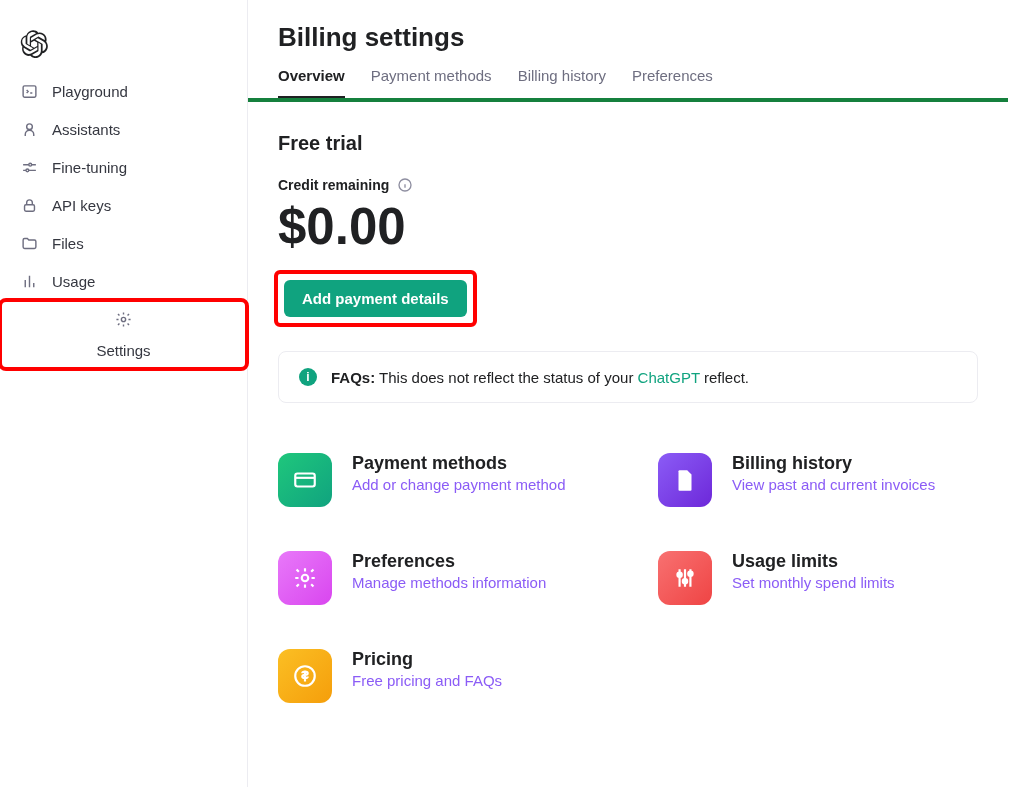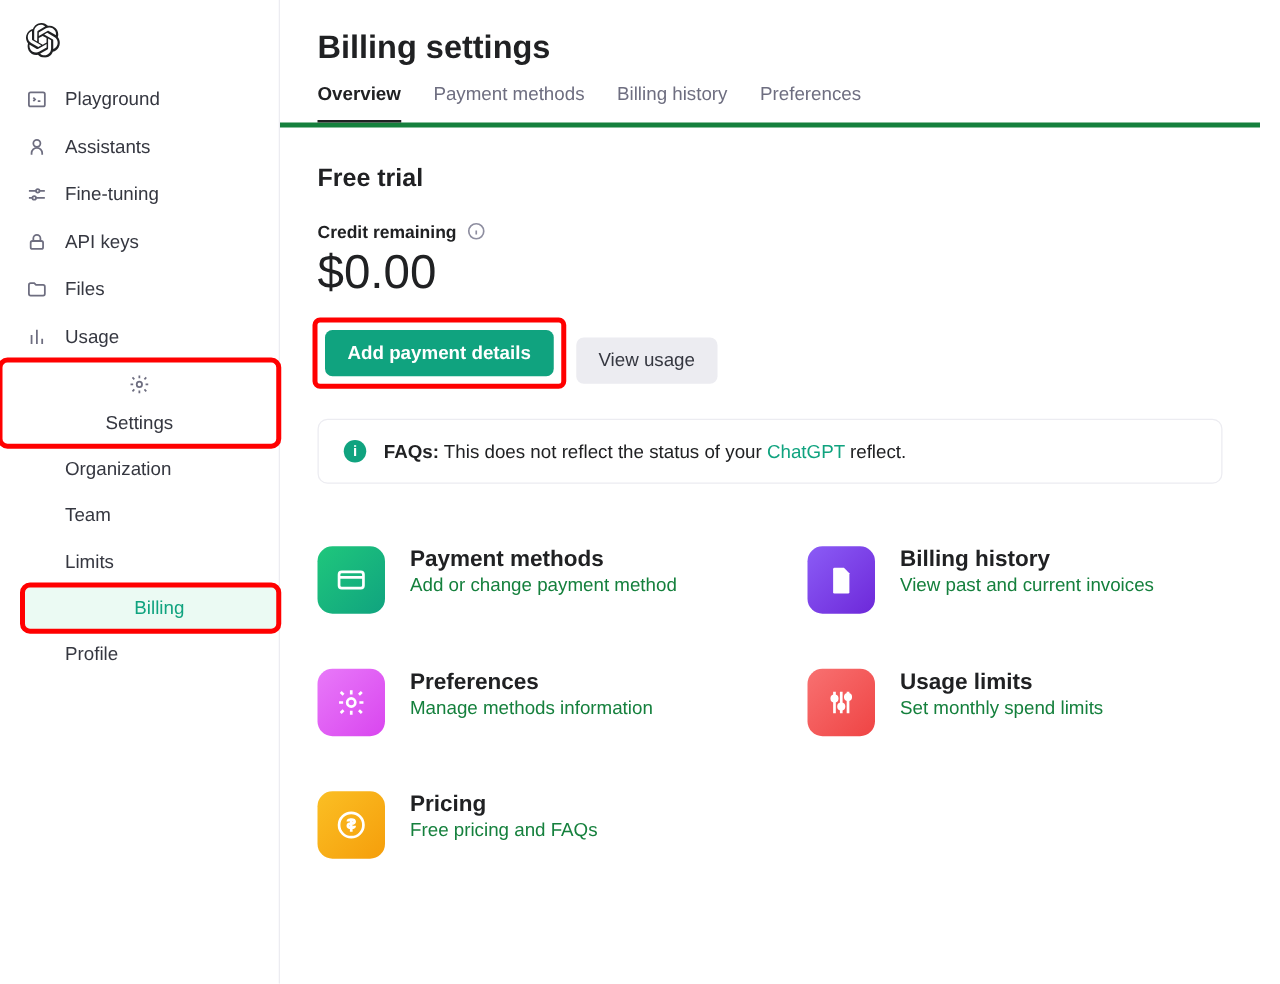--- a/index.html
+++ b/index.html
@@ -6,25 +6,25 @@
   body {
     font-family: -apple-system, BlinkMacSystemFont, "Segoe UI", Helvetica, Arial, sans-serif;
     color: #202123;
     background: #fff;
     width: 1024px;
     height: 787px;
     overflow: hidden;
   }
   .app { display: flex; height: 100%; }
   .sidebar {
-    width: 224px;
+    width: 248px;
     border-right: 1px solid #ececf1;
     display: flex;
     flex-direction: column;
-    padding-top: 12px;
+    padding-top: 24px;
   }
   .logo {
     padding: 6px 20px 14px 20px;
   }
   .nav { flex: 1; }
   .nav-item, .sub-item, .footer-item {
     display: flex;
     align-items: center;
     gap: 14px;
     padding: 10px 20px;
@@ -54,21 +54,21 @@
   .main { flex: 1; padding: 22px 16px 0 0; overflow-y: auto; }
   .page-title { font-size: 26px; font-weight: 700; padding: 0 30px 14px; }
   .tabs { display: flex; gap: 26px; padding: 0 30px; border-bottom: 4px solid #15803d; }
   .tab { padding: 0 0 12px; font-size: 15px; color: #6e6e80; cursor: pointer; border-bottom: 2px solid transparent; }
   .tab.active { color: #202123; font-weight: 600; border-bottom-color: #202123; }
 
   .content { padding: 30px; }
   .section-title { font-size: 20px; font-weight: 700; margin-bottom: 22px; }
   .credit-label-row { display:flex; align-items:center; gap:8px; margin-bottom: 4px; }
   .credit-label { font-size: 14px; font-weight: 600; }
-  .credit-amount { font-size: 38px; font-weight: 400; margin-bottom: 18px; }
+  .credit-amount { font-size: 51px; font-weight: 700; margin-bottom: 18px; }
   .btn-row { display: flex; gap: 12px; align-items:flex-end; margin-bottom: 28px; flex-wrap:wrap; }
   .btn {
     padding: 10px 18px; border-radius: 6px; font-size: 15px; font-weight:600;
     cursor: pointer; border: none; display:inline-flex; align-items:center;
   }
   .btn-primary { background: #10a37f; color: #fff; }
   .btn-primary-wrap { outline: 4px solid #ff0000; display:inline-flex; padding:6px; border-radius:2px; }
   .btn-secondary { background: #ececf1; color: #353740; font-weight:500; }
   .note-box {
     border: 1px solid #ececf1; border-radius: 8px;
@@ -79,21 +79,21 @@
   .note-box strong { font-weight:700; }
   .note-link { color:#10a37f; text-decoration:none; }
 
   .cards { display:grid; grid-template-columns: 1fr 1fr; gap: 44px 60px; }
   .card { display:flex; gap:20px; align-items:flex-start; cursor:pointer; }
   .card-icon {
     width:54px;height:54px;border-radius:12px;
     display:flex;align-items:center;justify-content:center;flex-shrink:0;
   }
   .card-title { font-size: 18px; font-weight:700; margin-bottom:2px; }
-  .card-desc { font-size: 15px; color:#15803d;text-align:center; }
+  .card-desc { font-size: 15px; color:#8b5cf6;text-align:center; }
   .ic-green { background: linear-gradient(135deg,#1fc77c,#10a37f); }
   .ic-purple { background: linear-gradient(135deg,#8b5cf6,#6d28d9); }
   .ic-pink { background: linear-gradient(135deg,#e879f9,#d946ef); }
   .ic-red { background: linear-gradient(135deg,#f87171,#ef4444); }
   .ic-orange { background: linear-gradient(135deg,#fbbf24,#f59e0b); }
   svg { display:block; }
 </style>
 </head>
 <body>
 
@@ -161,37 +161,20 @@
       </div>
       <div class="nav-item hl">
         <span class="icon">
             <svg width="17" height="17" viewBox="0 0 24 24" fill="none" stroke="currentColor" stroke-width="2">
               <circle cx="12" cy="12" r="3"></circle>
               <path d="M12 2v3M12 19v3M4.2 4.2l2.1 2.1M17.7 17.7l2.1 2.1M2 12h3M19 12h3M4.2 19.8l2.1-2.1M17.7 6.3l2.1-2.1"></path>
             </svg>
           </span>
         <span>Settings</span>
       </div>
-      <div class="sub-list">
-        <div class="sub-item">
-            <span>Organization</span>
-          </div>
-        <div class="sub-item">
-            <span>Team</span>
-          </div>
-        <div class="sub-item">
-            <span>Limits</span>
-          </div>
-        <div class="sub-item active hl">
-            <span>Billing</span>
-          </div>
-        <div class="sub-item">
-            <span>Profile</span>
-          </div>
-      </div>
     </nav>
 
   </aside>
 
   <main class="main">
     <h1 class="page-title">Billing settings</h1>
     <div class="tabs">
       <div class="tab active"><span>Overview</span></div>
       <div class="tab"><span>Payment methods</span></div>
       <div class="tab"><span>Billing history</span></div>
@@ -208,21 +191,20 @@
               <path d="M12 8h.01M11 12h1v4"></path>
             </svg>
           </span>
       </div>
       <div class="credit-amount">$0.00</div>
 
       <div class="btn-row">
         <span class="btn-primary-wrap">
           <button class="btn btn-primary">Add payment details</button>
         </span>
-        <button class="btn btn-secondary">View usage</button>
       </div>
 
       <div class="note-box">
         <span class="info-dot">i</span>
         <span>
           <strong>FAQs:</strong><span> This does not reflect the status of your </span><a href="#" class="note-link">ChatGPT</a><span> reflect.</span>
         </span>
       </div>
 
       <div class="cards">

